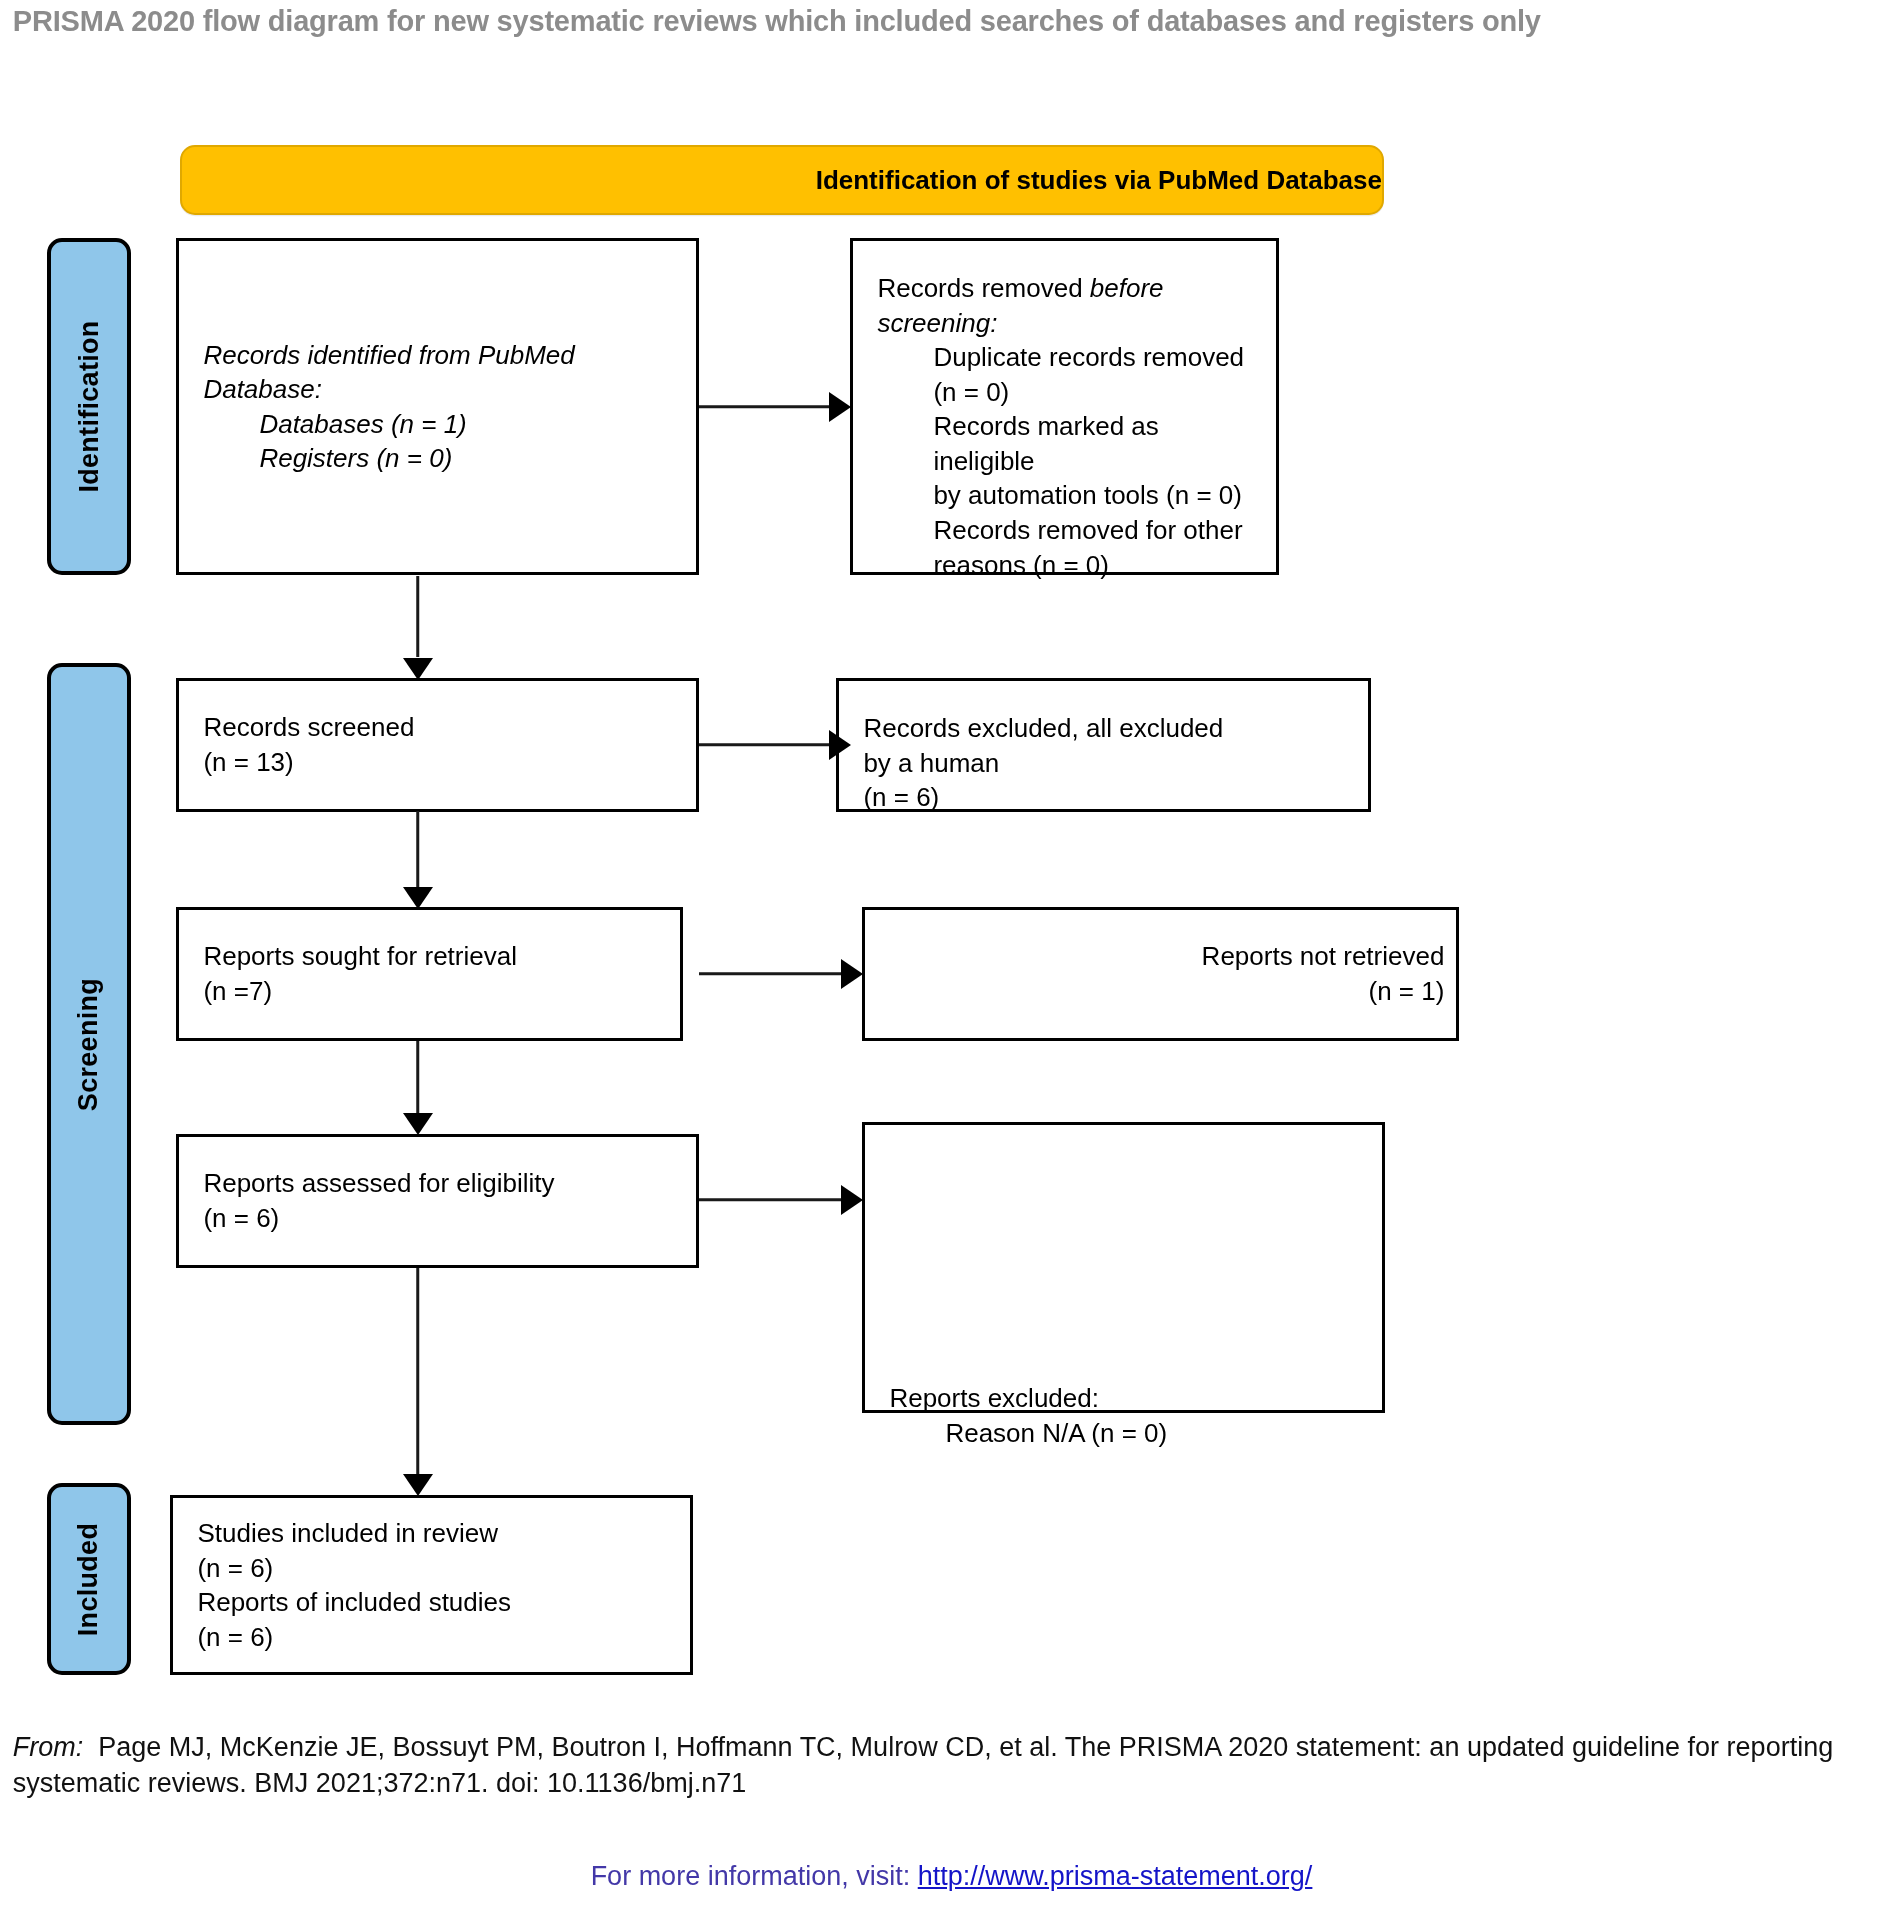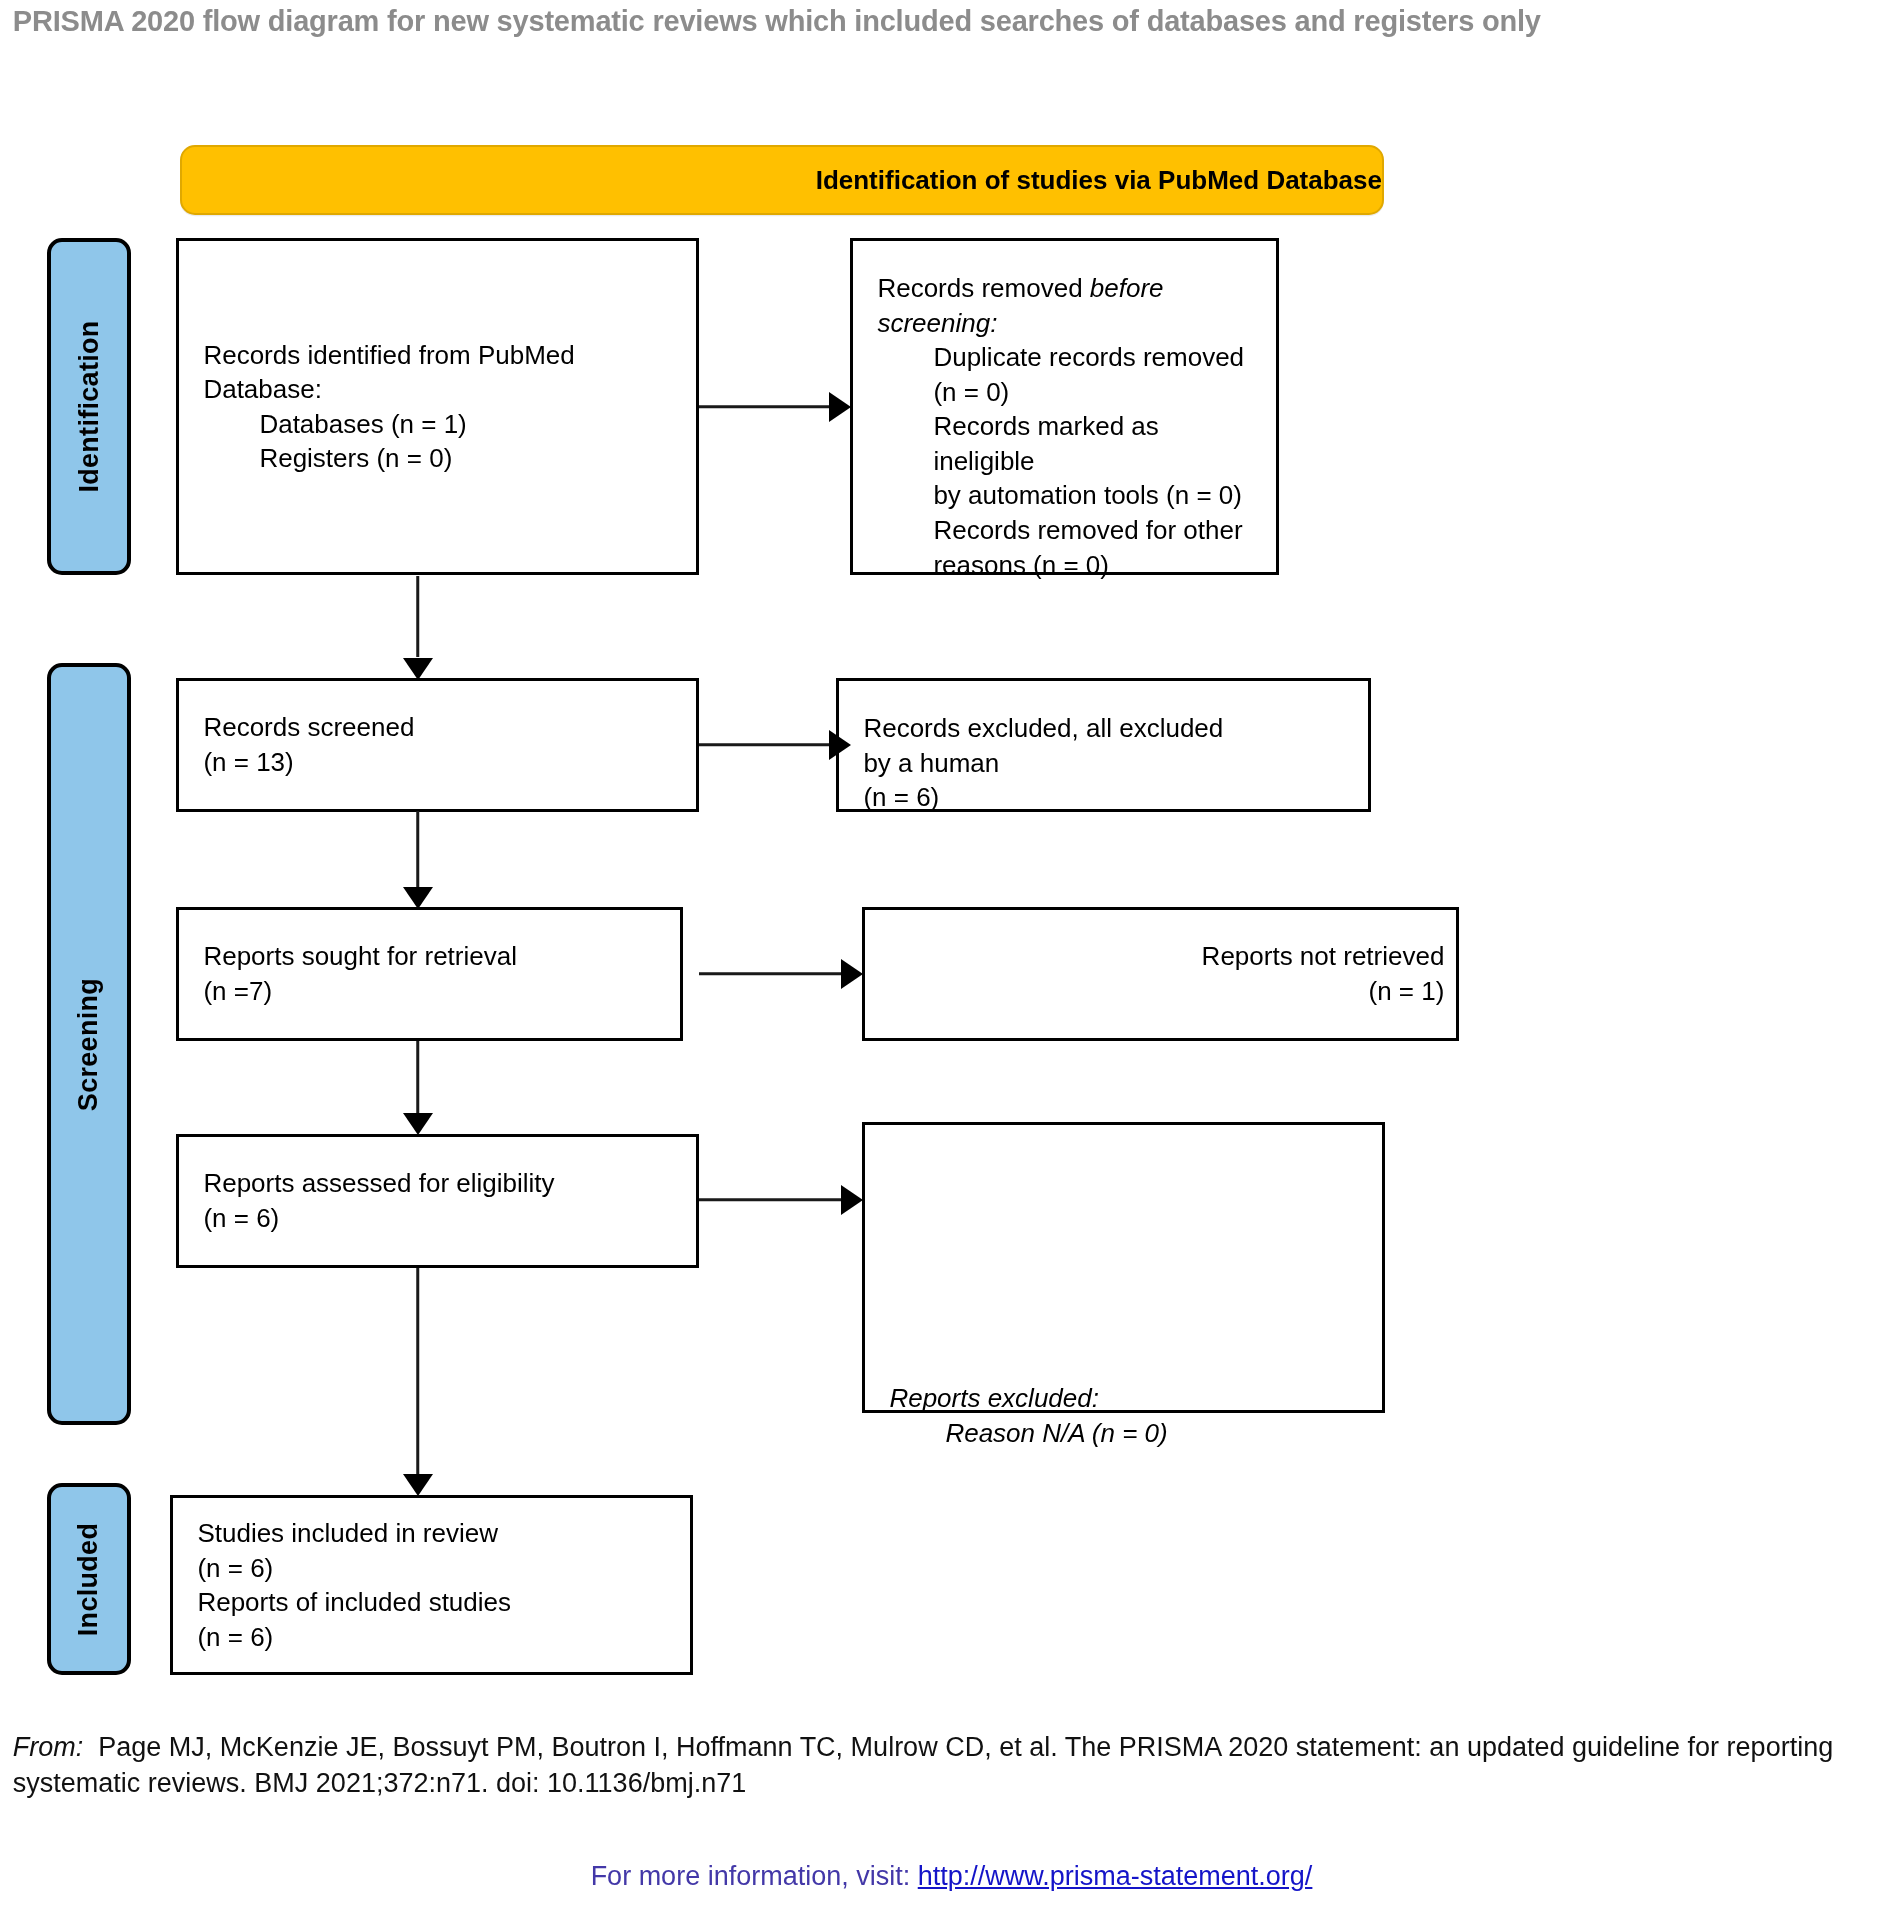--- a/index.html
+++ b/index.html
@@ -80,28 +80,28 @@
     right: 11.6px;
     font-size: 26px;
     line-height: 1.33;
     color: #000;
   }
   .fbox.mid .inner { top: 50%; transform: translateY(-50%); }
   .fbox.topalign .inner { top: 30px; }
   .indent { display: block; padding-left: 56px; }
   .ital { font-style: italic; }
 
-  #box-identified { left: 176px;  top: 238px;  width: 523px;  height: 337px; }
+  #box-identified { left: 176px;  top: 238px;  width: 523px;  height: 337px; font-style: italic; }
   #box-removed    { left: 850px; top: 238px;  width: 429px;  height: 337px; }
   #box-screened   { left: 176px;  top: 678px; width: 523px;  height: 134px; }
   #box-excluded   { left: 836px; top: 678px; width: 535px;  height: 134px; }
   #box-sought     { left: 176px;  top: 907px; width: 507px;  height: 134px; }
   #box-notretr    { left: 862px; top: 907px; width: 597px;  height: 134px; text-align: right; }
   #box-assessed   { left: 176px;  top: 1134px; width: 523px;  height: 134px; padding-left: 39px; }
-  #box-repexcl    { left: 862px; top: 1122px; width: 523px;  height: 291px; font-style: italic; }
+  #box-repexcl    { left: 862px; top: 1122px; width: 523px;  height: 291px; }
   #box-included   { left: 170px;  top: 1495px; width: 523px;  height: 180px; }
 
   #box-repexcl .inner { top: 256px; }
 
   
   .arrow-h, .arrow-v { position: absolute; }
   .arrow-h .line {
     position: absolute; left: 0; top: 50%; height: 3.5px;
     background: #1a1a1a; transform: translateY(-50%);
   }

